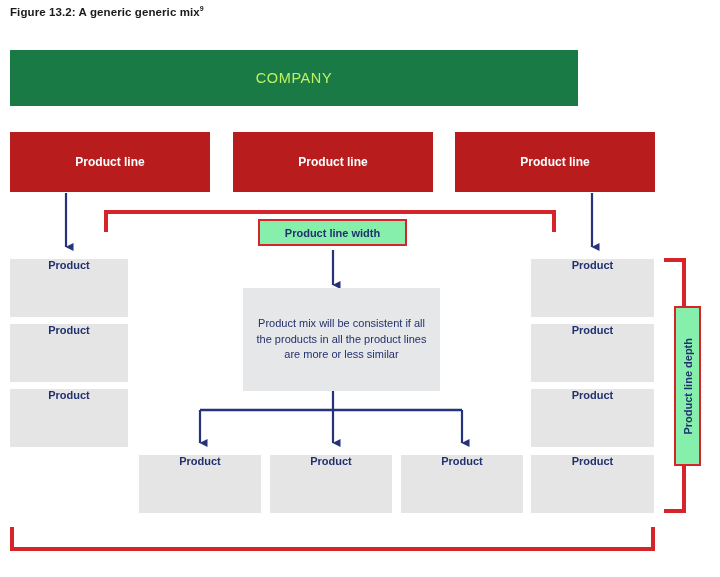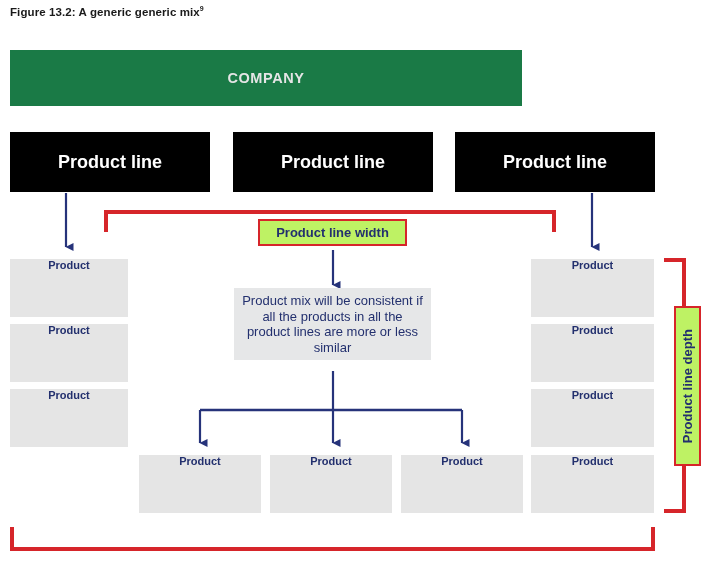--- a/index.html
+++ b/index.html
@@ -28,39 +28,39 @@
   }
   .fig-caption sup {
     font-size: 7px;
     vertical-align: super;
   }
 
   .company {
     position: absolute;
     left: 10px;
     top: 50px;
-    width: 512px;
+    width: 568px;
     height: 56px;
     background: #1a7a46;
-    color: #e5e5e5;
+    color: #bef264;
     font-size: 14.5px;
-    font-weight: bold;
+    font-weight: normal;
     letter-spacing: 0.6px;
     display: flex;
     align-items: center;
     justify-content: center;
   }
 
   .prodline {
     position: absolute;
     top: 132px;
     height: 60px;
-    background: #000000;
+    background: #b91c1c;
     color: #ffffff;
-    font-size: 18px;
+    font-size: 12px;
     font-weight: bold;
     display: flex;
     align-items: center;
     justify-content: center;
   }
   .prodline.l1 { left: 10px;  width: 200px; }
   .prodline.l2 { left: 233px; width: 200px; }
   .prodline.l3 { left: 455px; width: 200px; }
 
   .product {
@@ -82,27 +82,27 @@
   .product.pr2 { left: 531px; top: 324px; width: 123px; height: 58px; }
   .product.pr3 { left: 531px; top: 389px; width: 123px; height: 58px; }
   
   .product.pb1 { left: 139px; top: 455px; width: 122px; height: 58px; }
   .product.pb2 { left: 270px; top: 455px; width: 122px; height: 58px; }
   .product.pb3 { left: 401px; top: 455px; width: 122px; height: 58px; }
   .product.pb4 { left: 531px; top: 455px; width: 123px; height: 58px; }
 
   .note {
     position: absolute;
-    left: 234px;
+    left: 243px;
     top: 288px;
     width: 197px;
-    height: 72px;
+    height: 103px;
     background: #e6e7e8;
     color: #23306e;
-    font-size: 13px;
+    font-size: 11px;
     line-height: 15.5px;
     text-align: center;
     display: flex;
     align-items: center;
     justify-content: center;
     padding: 0 6px;
     box-sizing: border-box;
   }
 
   
@@ -134,24 +134,24 @@
     left: 664px;
     top: 258px;
     width: 22px;
     height: 255px;
     border-left: none;
     box-sizing: border-box;
   }
 
   .label-box {
     position: absolute;
-    background: #bef264;
+    background: #86efac;
     border: 2px solid #d6252a;
     color: #23306e;
-    font-size: 13px;
+    font-size: 11px;
     font-weight: bold;
     display: flex;
     align-items: center;
     justify-content: center;
     box-sizing: border-box;
   }
   .label-width {
     left: 258px;
     top: 219px;
     width: 149px;

